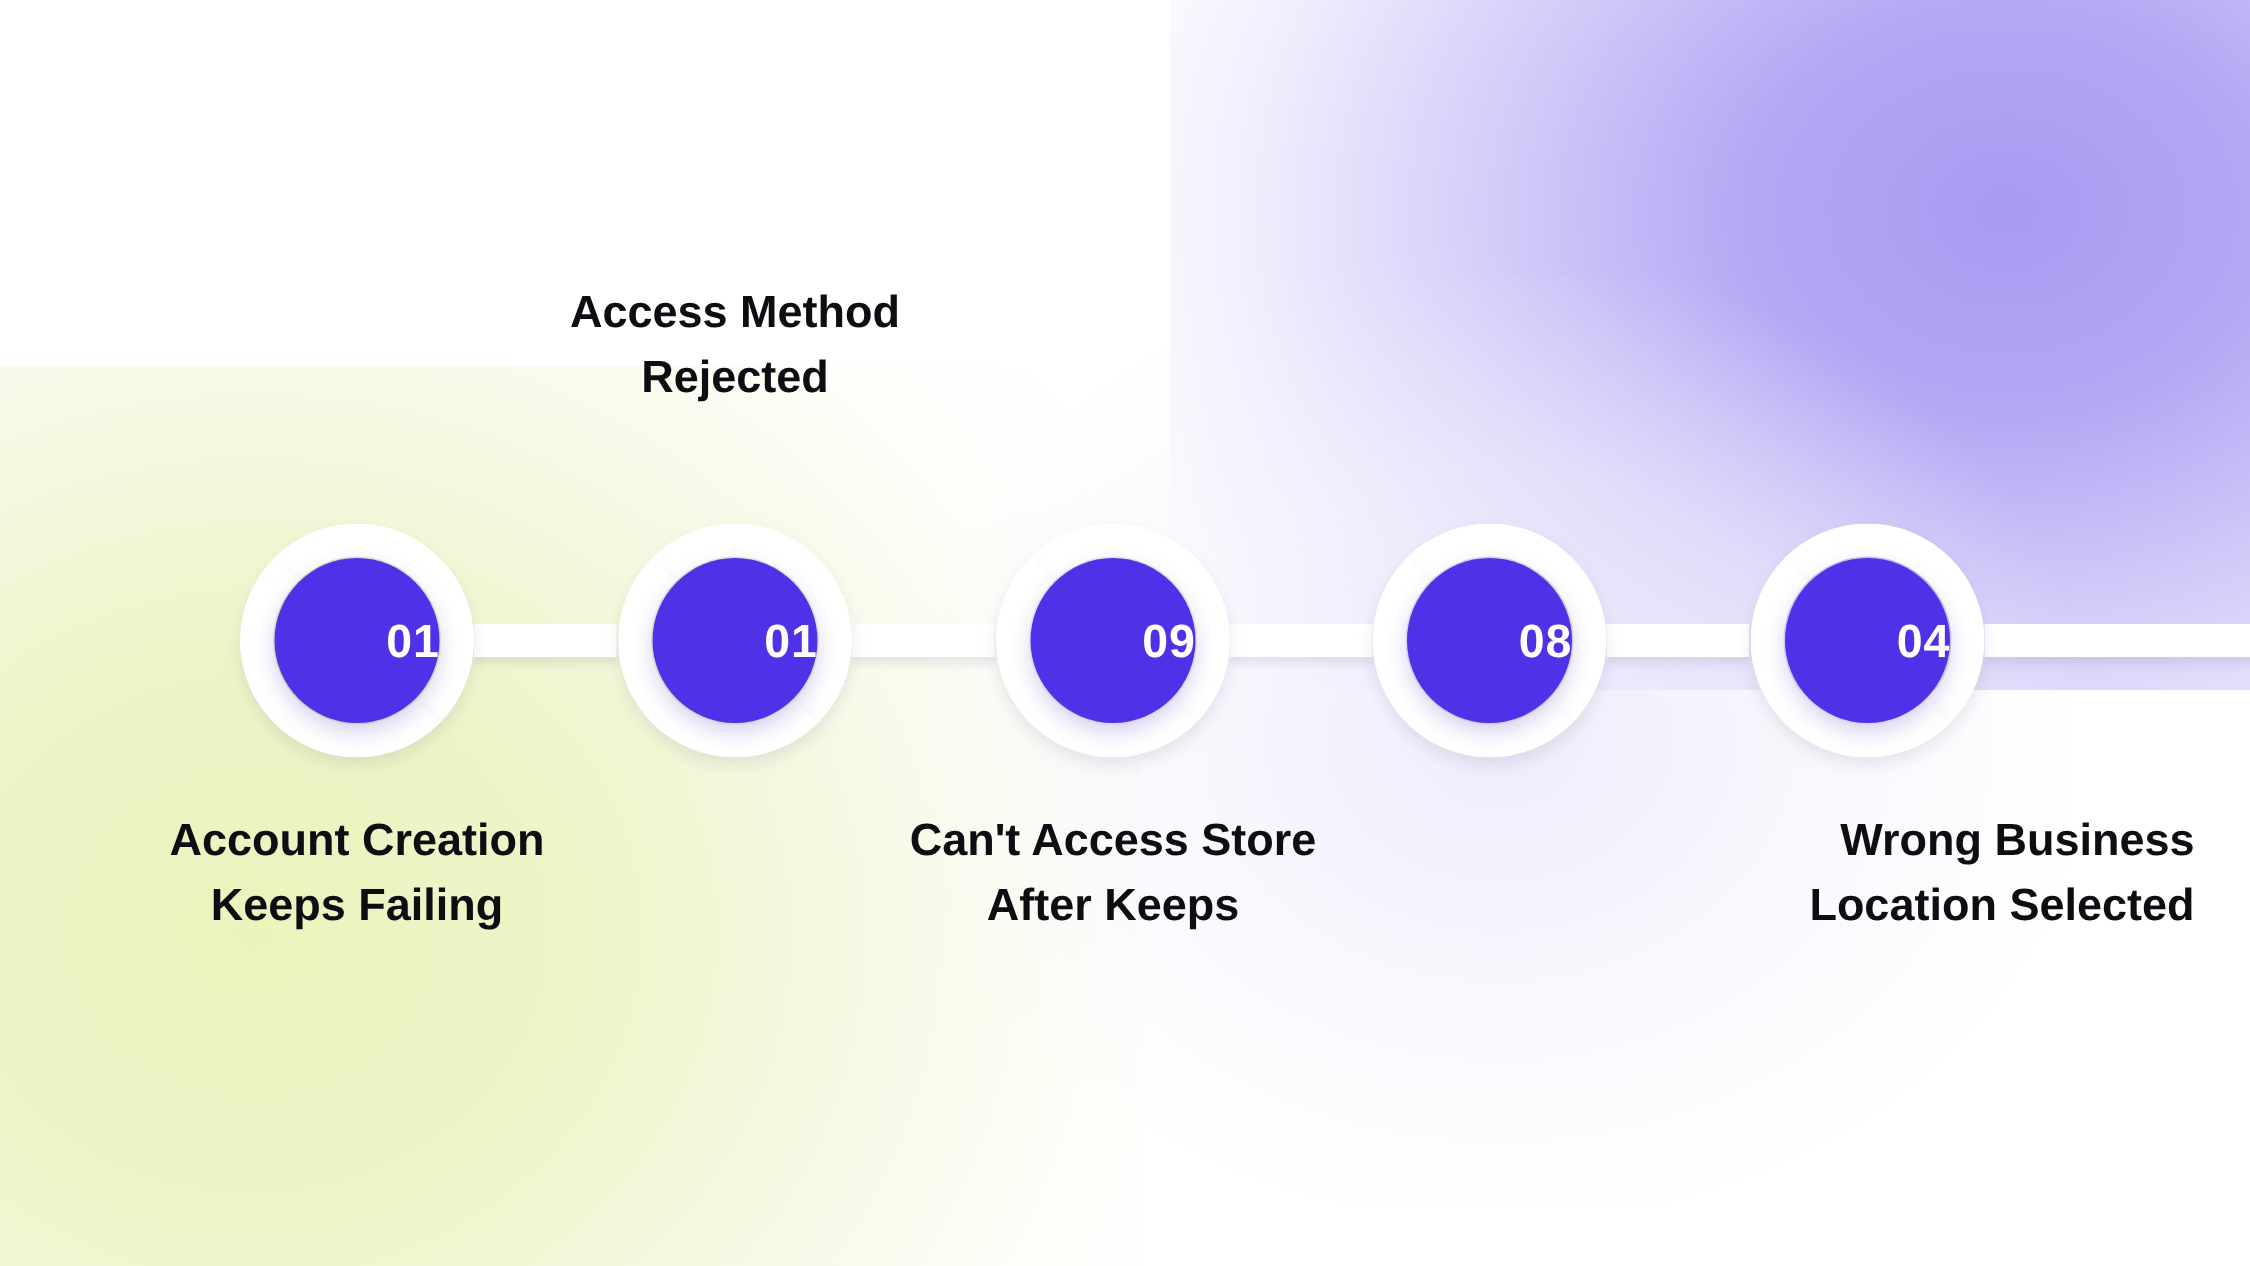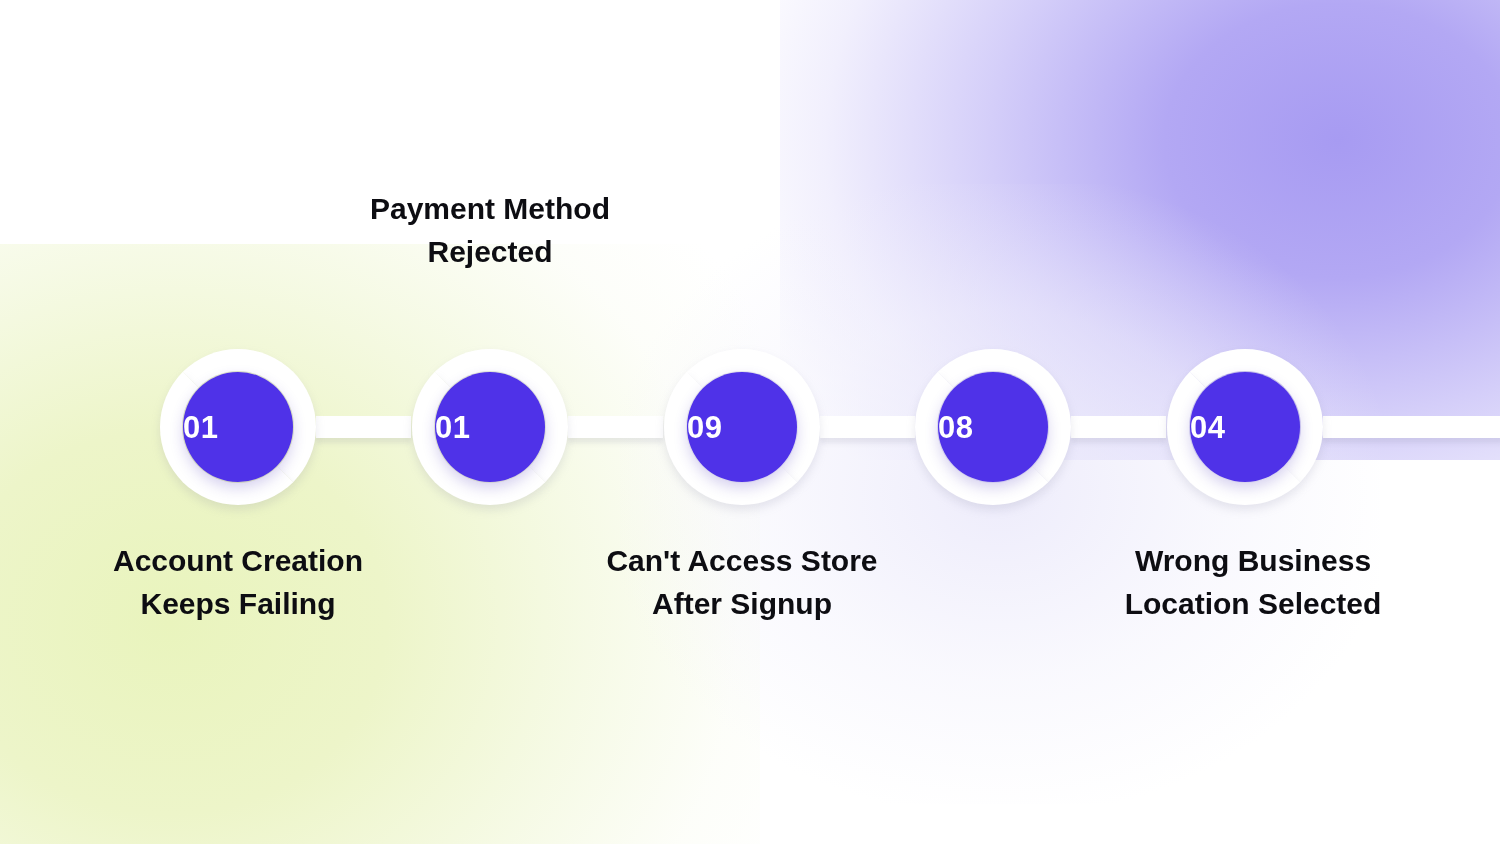--- a/index.html
+++ b/index.html
@@ -129,21 +129,21 @@
     top: 50%;
     width: 110px;
     height: 110px;
     margin-left: -55px;
     margin-top: -55px;
     border-radius: 50%;
     background: #4f32e8;
     box-shadow: 0 6px 14px rgba(70,45,180,0.22);
     display: flex;
     align-items: center;
-    justify-content: flex-start;
+    justify-content: flex-end;
   }
   .circle-num {
     color: #ffffff;
     font-size: 31px;
     font-weight: bold;
     letter-spacing: 0.5px;
     line-height: 1;
     font-family: "Liberation Sans", sans-serif;
   }
 
@@ -221,23 +221,23 @@
       <div class="circle">
         <span class="circle-num">04</span>
       </div>
     </div>
 
   </div>
 
   <div class="label label-below" style="left:238px;">Account Creation
 Keeps Failing</div>
 
-  <div class="label label-above" style="left:490px;">Payment Method
+  <div class="label label-above" style="left:490px;">Access Method
 Rejected</div>
 
   <div class="label label-below" style="left:742px;">Can't Access Store
-After Signup</div>
-
-
-  <div class="label label-below" style="left:1253px;">Wrong Business
+After Keeps</div>
+
+
+  <div class="label label-below" style="left:1253px;text-align:right;">Wrong Business
 Location Selected</div>
 
 </div>
 
 </body></html>

